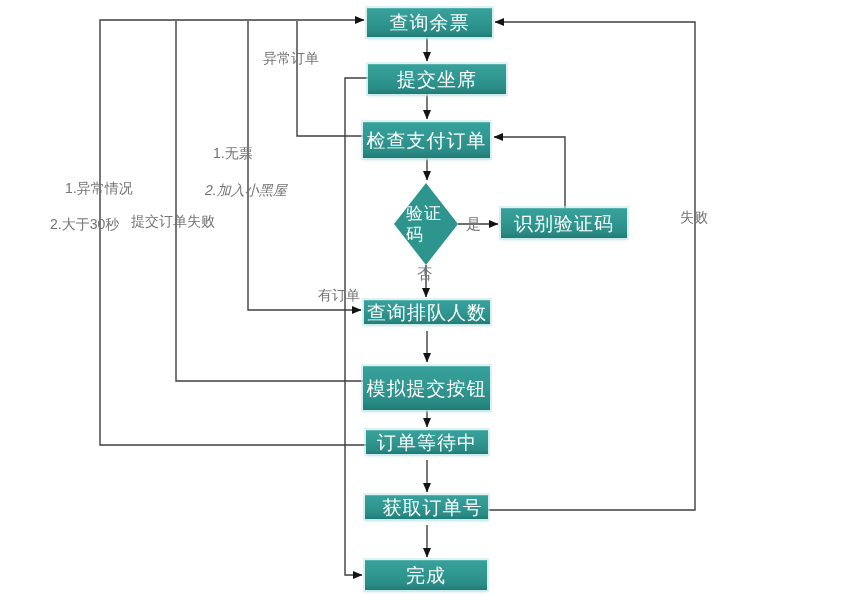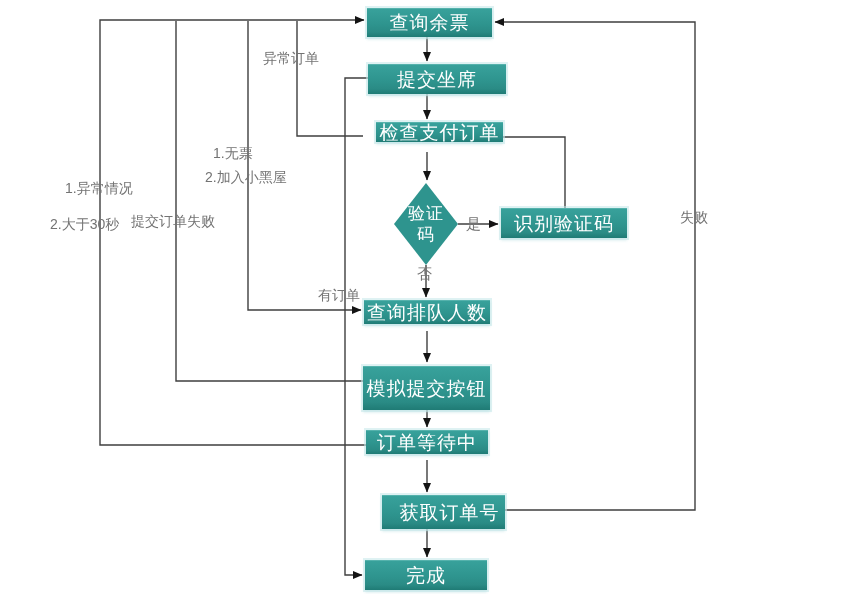--- a/index.html
+++ b/index.html
@@ -10,21 +10,20 @@
     overflow:hidden;
     font-family:"Liberation Sans","DejaVu Sans",sans-serif;
   }
   #edges{position:absolute;left:0;top:0;width:851px;height:594px;}
   .node{
     position:absolute;
     display:flex;align-items:center;justify-content:center;
     color:#ffffff;
     font-size:19px;
     letter-spacing:1px;
-    text-align:center;
     box-sizing:border-box;
   }
   .node.rect{
     background:linear-gradient(180deg,#38a19b 0%,#2e948e 55%,#2a8b85 82%,#1f7b75 100%);
     border-top:1px solid #55b2ac;
     box-shadow:0 0 0 2px rgba(196,232,234,0.55), 0 2px 3px rgba(170,215,218,0.6);
   }
   .node.diamond{
     background:#2e948e;
     clip-path:polygon(50% 0, 100% 50%, 50% 100%, 0 50%);
@@ -71,49 +70,49 @@
         <polyline points="488,510 695,510 695,22 495,22" fill="none" stroke="#3f3f3f" stroke-width="1.4" marker-end="url(#arr)"></polyline>
       </g>
   </svg>
   <div id="nodes">
       <div class="node rect" style="left: 367px; top: 8px; width: 125px; height: 29px;">
         <span>查询余票</span>
       </div>
       <div class="node rect" style="left: 368px; top: 64px; width: 138px; height: 30px;">
         <span>提交坐席</span>
       </div>
-      <div class="node rect" style="left: 376px; top: 122px; width: 127px; height: 20px;">
+      <div class="node rect" style="left: 363px; top: 122px; width: 127px; height: 36px;">
         <span>检查支付订单</span>
       </div>
       <div class="node diamond" style="left: 394px; top: 183px; width: 64px; height: 82px;">
         <span>验证码</span>
       </div>
       <div class="node rect" style="left: 501px; top: 208px; width: 126px; height: 30px;">
         <span>识别验证码</span>
       </div>
       <div class="node rect" style="left: 364px; top: 300px; width: 126px; height: 24px;">
         <span>查询排队人数</span>
       </div>
       <div class="node rect" style="left: 363px; top: 366px; width: 127px; height: 44px;">
         <span>模拟提交按钮</span>
       </div>
       <div class="node rect" style="left: 366px; top: 430px; width: 122px; height: 24px;">
         <span>订单等待中</span>
       </div>
-      <div class="node rect" style="left: 382px; top: 495px; width: 123px; height: 34px; padding-left: 12px;">
+      <div class="node rect" style="left: 365px; top: 495px; width: 123px; height: 24px; padding-left: 12px;">
         <span>获取订单号</span>
       </div>
       <div class="node rect" style="left: 365px; top: 560px; width: 122px; height: 30px;">
         <span>完成</span>
       </div>
     </div>
   <div id="labels">
       <div class="edge-label" style="left: 263px; top: 51px;">异常订单</div>
       <div class="edge-label" style="left: 213px; top: 146px;">1.无票</div>
-      <div class="edge-label" style="left: 205px; top: 170px;">2.加入小黑屋</div>
+      <div class="edge-label" style="left: 205px; top: 183px; font-style: italic;">2.加入小黑屋</div>
       <div class="edge-label" style="left: 65px; top: 181px;">1.异常情况</div>
       <div class="edge-label" style="left: 50px; top: 217px;">2.大于30秒</div>
       <div class="edge-label" style="left: 131px; top: 214px;">提交订单失败</div>
       <div class="edge-label" style="left: 318px; top: 288px;">有订单</div>
       <div class="edge-label small" style="left: 466px; top: 216px;">是</div>
       <div class="edge-label small" style="left: 417px; top: 266px;">否</div>
       <div class="edge-label" style="left: 680px; top: 210px;">失败</div>
     </div>
 </div>
 

